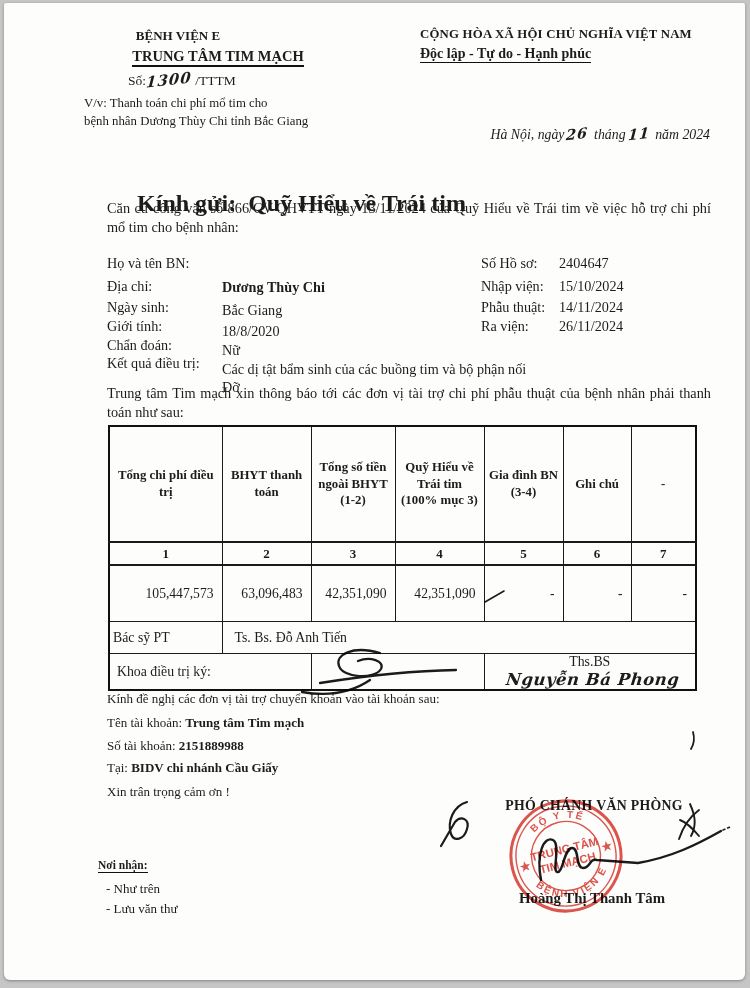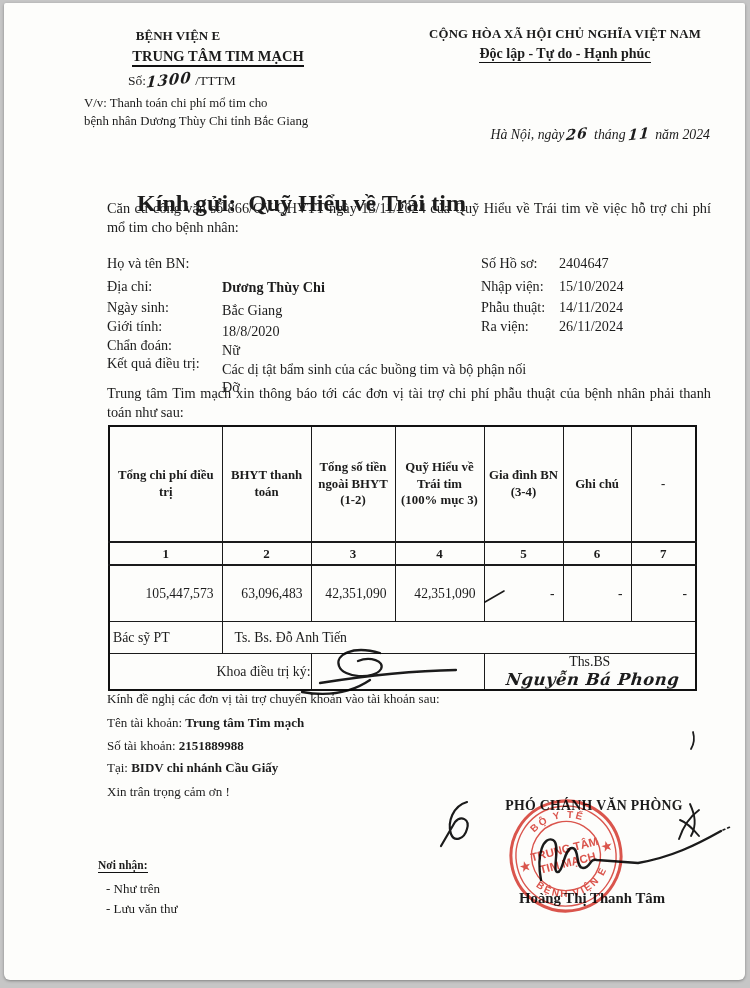--- a/index.html
+++ b/index.html
@@ -27,21 +27,21 @@
     letter-spacing:1px;
   }
   
   .hdr-left{left:80px;top:24px;width:268px;font-size:13px;line-height:1.35;}
   .hdr-left .l1{font-size:13px;text-align:center;width:188px;}
   .hdr-left .l2{font-size:14.5px;text-align:center;width:268px;margin-top:2px;}
   .hdr-left .l2 span{border-bottom:2px solid #111;padding-bottom:1px;}
   .hdr-left .num{font-size:13.5px;margin-top:4px;margin-left:44px;}
   .hdr-left .num .hand{font-size:15px;}
   .hdr-left .re{font-size:12.8px;margin-top:5px;line-height:1.4;}
-  .hdr-right{left:416px;top:24px;width:290px;text-align:center;}
+  .hdr-right{left:416px;top:24px;width:290px;}
   .hdr-right .n1{font-size:12.8px;font-weight:bold;letter-spacing:.2px;}
   .hdr-right .n2{font-size:14px;font-weight:bold;margin-top:4px;}
   .hdr-right .n2 span{border-bottom:1.6px solid #111;padding-bottom:1px;}
   .dateline{left:430px;top:122px;width:276px;font-size:13.8px;font-style:italic;text-align:right;}
   .dateline .hand{font-size:14.5px;margin:0 2px;}
   
   .doc-title{left:0;top:160px;width:595px;text-align:center;font-size:24px;font-weight:bold;margin-top:27px;}
   .doc-title .sp{margin-right:12px;}
   .para{left:103px;width:604px;font-size:14.3px;line-height:1.32;text-align:justify;}
   .p-intro{top:196px;}
@@ -57,21 +57,21 @@
     position:absolute;left:104px;top:422px;
     border-collapse:collapse;table-layout:fixed;
     font-size:12.8px;
   }
   table.cost td{border:1.4px solid #1b1b1b;padding:0;vertical-align:middle;overflow:hidden;}
   table.cost{border:2.4px solid #111;}
   tr.hrow td{height:110px;text-align:center;font-weight:bold;line-height:1.3;padding:2px 3px;}
   tr.nrow td{height:21px;text-align:center;font-weight:bold;font-size:13px;border-top-width:2.2px;border-bottom-width:2.2px;}
   tr.vrow td{height:55px;text-align:right;font-size:13.6px;padding-right:8px;}
   tr.drow td{height:31px;font-size:13.8px;text-align:left;padding-left:3px;}
-  tr.srow td{height:35px;font-size:13.8px;text-align:right;padding-left:7px;}
+  tr.srow td{height:35px;font-size:13.8px;text-align:left;padding-left:7px;}
   .signer-cell{text-align:center !important;padding-left:0 !important;font-size:14px;}
   .script-name{
     font-family:"DejaVu Serif", serif;font-style:italic;font-weight:bold;
     font-size:16.5px;display:inline-block;transform:skewX(-6deg);
     margin-left:6px;letter-spacing:.5px;
   }
   
   .bank-line{left:103px;font-size:13px;}
   .bank-line .bv{font-weight:bold;}
   

